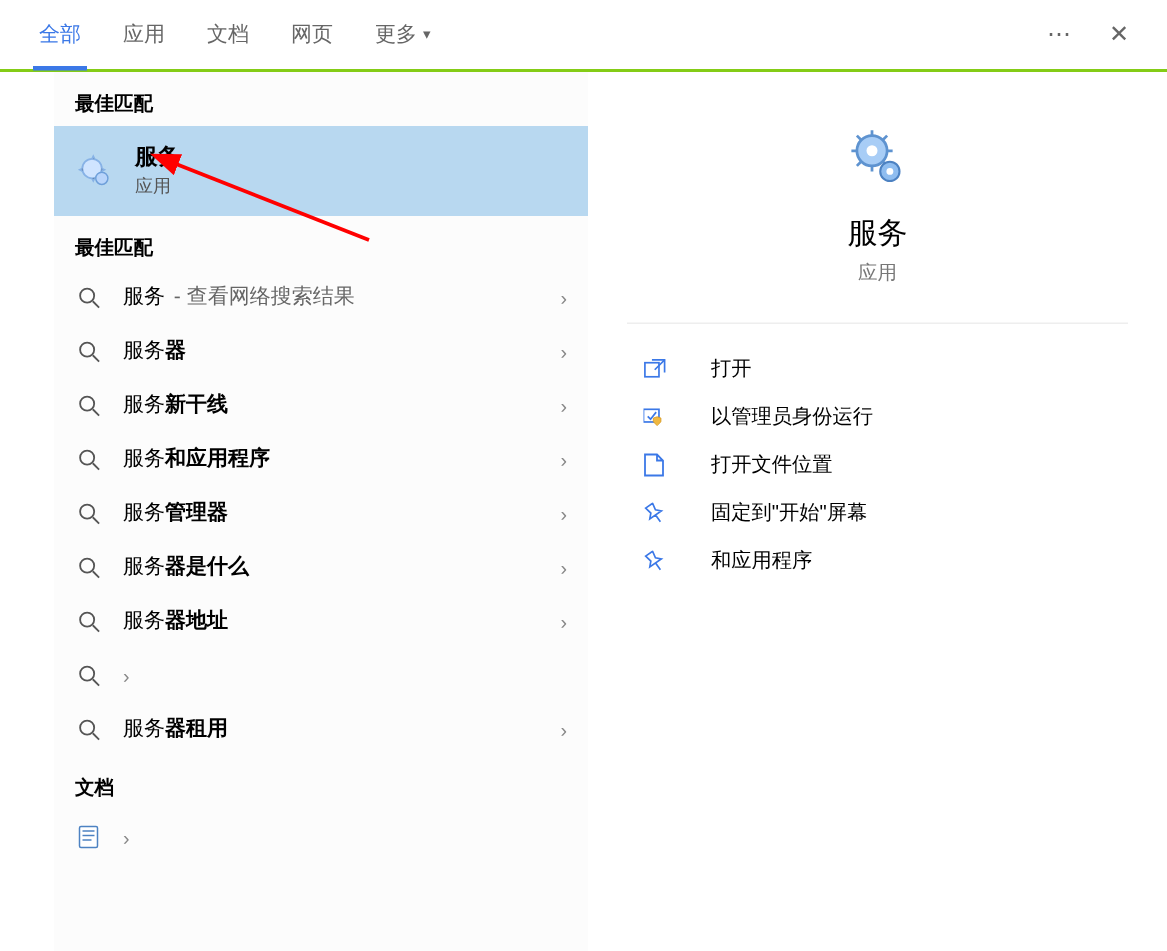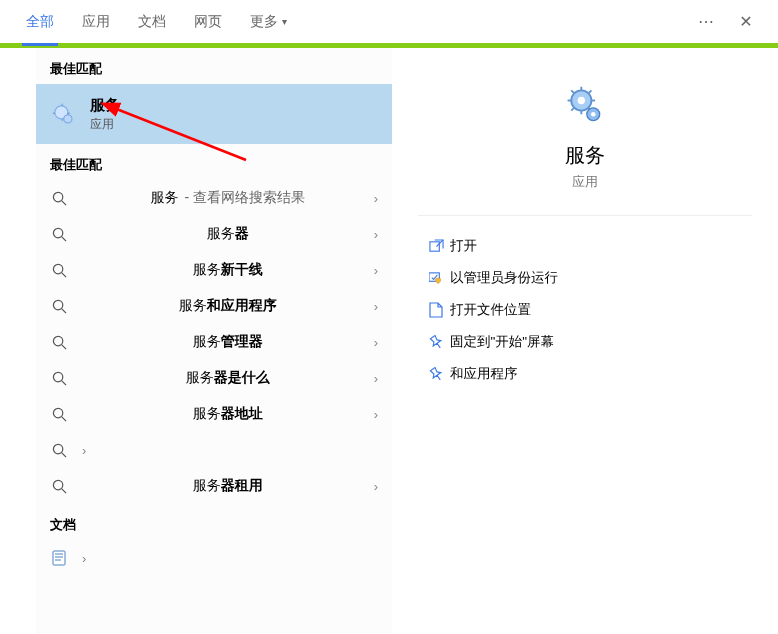--- a/index.html
+++ b/index.html
@@ -1,18 +1,18 @@
 <!DOCTYPE html>
 <html><head>
   <meta charset="utf-8">
   <style>
     * { margin: 0; padding: 0; box-sizing: border-box; font-family: "Microsoft YaHei", "Segoe UI", sans-serif; }
     body { background: #fff; width: 778px; height: 634px; overflow: hidden; }
 
-    .header { display: flex; align-items: center; border-bottom: 5px solid #84cc16; height: 48px; padding: 0 12px; }
+    .header { display: flex; align-items: center; border-bottom: 2px solid #84cc16; height: 48px; padding: 0 12px; }
     .tab { font-size: 14px; color: #666; padding: 0 14px; height: 48px; display: flex; align-items: center; cursor: pointer; position: relative; }
     .tab.active { color: #3b78e7; }
     .tab.active::after { content: ""; position: absolute; bottom: 0; left: 10px; right: 10px; height: 3px; background: #3b78e7; }
     .tab .caret { margin-left: 4px; font-size: 10px; }
     .header-spacer { flex: 1; }
     .header-btn { width: 40px; height: 40px; display: flex; align-items: center; justify-content: center; color: #666; cursor: pointer; font-size: 16px; }
 
     .body { display: flex; height: calc(634px - 48px); }
     .left { width: 356px; overflow-y: auto; background: #fcfcfc; margin-left: 36px; }
     .right { flex: 1; padding: 16px 26px; }
@@ -20,32 +20,32 @@
     .section-title { font-size: 13px; font-weight: 600; color: #000; padding: 12px 14px 6px; }
 
     .best-row { display: flex; align-items: center; padding: 10px 14px; background: #b8d8f0; cursor: pointer; position: relative; height: 60px;}
     .best-row .icon { width: 26px; height: 26px; margin-right: 14px; display: flex; align-items: center; justify-content: center; }
     .best-row .title { font-size: 15px; font-weight: 600; color: #000; line-height: 1.2; }
     .best-row .subtitle { font-size: 12px; color: #555; margin-top: 2px; }
 
     .list-row { display: flex; align-items: center; padding: 8px 14px 8px 14px; cursor: pointer; height: 36px; }
     .list-row .search-icon { color: #555; margin-right: 14px; width: 18px; display:flex; align-items:center; justify-content:center; }
     .list-row .doc-icon { margin-right: 14px; width: 18px; display:flex; align-items:center; justify-content:center; }
-    .list-row .text { font-size: 14px; color: #000; flex: 1; text-align: center; }
+    .list-row .text { font-size: 14px; color: #000; flex: 1; }
     .list-row .text b { font-weight: 700; }
     .list-row .hint { color: #666; font-size: 14px; margin-left: 2px; }
     .list-row .chevron { color: #888; font-size: 13px; }
 
     .preview-head { text-align: center; padding: 20px 0 24px; border-bottom: 1px solid #eee; }
     .preview-head .big-icon { width: 44px; height: 44px; margin: 0 auto 14px; display:flex; }
     .preview-title { font-size: 20px; color: #000; font-weight: 400; }
     .preview-sub { font-size: 13px; color: #777; margin-top: 4px; }
 
     .actions { padding: 14px 0; }
-    .action-row { display: flex; align-items: center; padding: 6px 4px; cursor: pointer; height: 32px; }
+    .action-row { display: flex; align-items: center; padding: 6px 4px; cursor: pointer; height: 32px; gap: 24px; }
     .action-icon { width: 28px; color: #3b78e7; display:flex; align-items:center; justify-content:center; font-size:14px;}
     .action-label { font-size: 13.5px; color: #000; }
 
     
     .arrow-svg { position: absolute; left: 96px; top: 94px; pointer-events: none; }
   </style>
 </head>
 <body>
 
 <div class="header">

